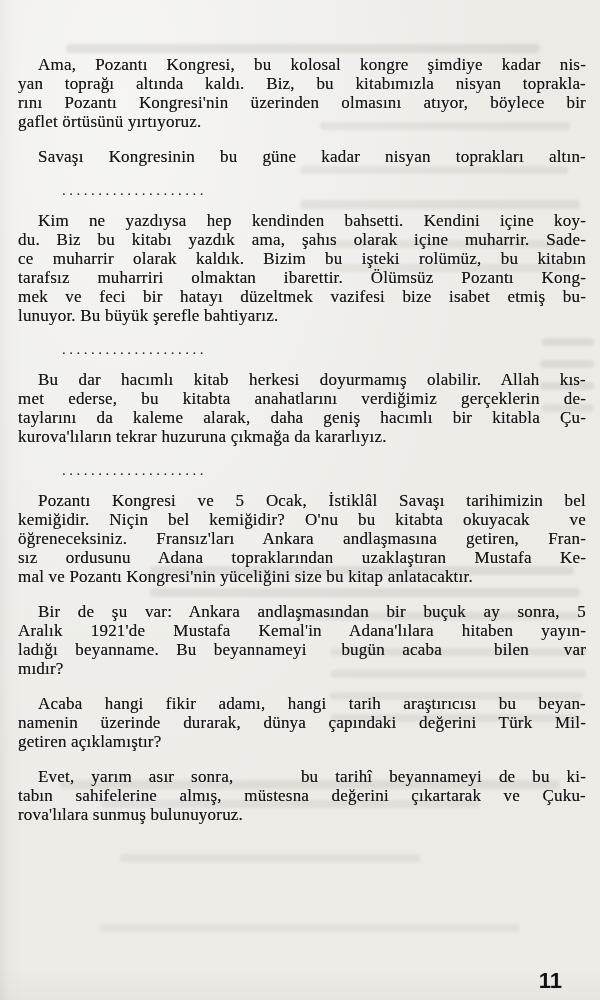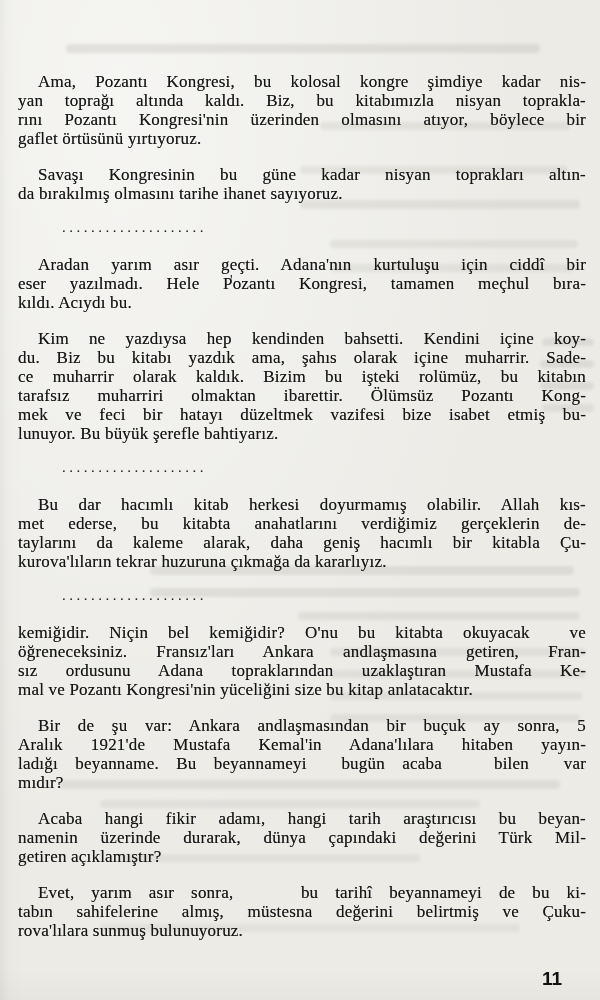--- a/index.html
+++ b/index.html
@@ -22,21 +22,21 @@
     font-family: "Liberation Serif", "DejaVu Serif", serif;
     color: #161616;
   }
   .text-body {
     position: absolute;
     top: 55px;
     left: 18px;
     width: 568px;
   }
   .paragraph {
-    margin: 17px 0 16px 0;
+    margin: 0 0 16px 0;
   }
   .line {
     font-size: 17px;
     line-height: 19px;
     white-space: normal;
     text-align: justify;
     text-align-last: justify;
     letter-spacing: 0.2px;
     text-shadow: 0 0 0.5px rgba(10,10,10,0.55);
   }
@@ -54,21 +54,21 @@
     line-height: 17px;
     letter-spacing: 3.5px;
     color: #222;
   }
   .page-number {
     position: absolute;
     top: 968px;
     right: 38px;
     font-family: "Liberation Sans", sans-serif;
     font-weight: bold;
-    font-size: 19px;
+    font-size: 22px;
     color: #111;
   }
   .stray-mark {
     position: absolute;
     top: 272px;
     left: 230px;
     font-size: 15px;
     color: #2a2a2a;
   }
   
@@ -131,64 +131,59 @@
 
   <div class="text-body">
       <div class="paragraph">
         <div class="line first">Ama, Pozantı Kongresi, bu kolosal kongre şimdiye kadar nis-</div>
         <div class="line">yan toprağı altında kaldı. Biz, bu kitabımızla nisyan toprakla-</div>
         <div class="line">rını Pozantı Kongresi'nin üzerinden olmasını atıyor, böylece bir</div>
         <div class="line last">gaflet örtüsünü yırtıyoruz.</div>
       </div>
       <div class="paragraph">
         <div class="line first">Savaşı Kongresinin bu güne kadar nisyan toprakları altın-</div>
-        <div class="line last">da bırakılmış olmasını tarihe ihanet sayıyoruz.</div>
       </div>
       <div class="separator">....................</div>
-      <div class="paragraph">
-        <div class="line first">Aradan yarım asır geçti. Adana'nın kurtuluşu için ciddî bir</div>
-        <div class="line">eser yazılmadı. Hele Pozantı Kongresi, tamamen meçhul bıra-</div>
-        <div class="line last">kıldı. Acıydı bu.</div>
-      </div>
       <div class="paragraph">
         <div class="line first">Kim ne yazdıysa hep kendinden bahsetti. Kendini içine koy-</div>
         <div class="line">du. Biz bu kitabı yazdık ama, şahıs olarak içine muharrir. Sade-</div>
         <div class="line">ce muharrir olarak kaldık. Bizim bu işteki rolümüz, bu kitabın</div>
         <div class="line">tarafsız muharriri olmaktan ibarettir. Ölümsüz Pozantı Kong-</div>
         <div class="line">mek ve feci bir hatayı düzeltmek vazifesi bize isabet etmiş bu-</div>
         <div class="line last">lunuyor. Bu büyük şerefle bahtiyarız.</div>
       </div>
       <div class="separator">....................</div>
       <div class="paragraph">
         <div class="line first">Bu dar hacımlı kitab herkesi doyurmamış olabilir. Allah kıs-</div>
         <div class="line">met ederse, bu kitabta anahatlarını verdiğimiz gerçeklerin de-</div>
         <div class="line">taylarını da kaleme alarak, daha geniş hacımlı bir kitabla Çu-</div>
         <div class="line last">kurova'lıların tekrar huzuruna çıkmağa da kararlıyız.</div>
       </div>
       <div class="separator">....................</div>
       <div class="paragraph">
+        <div class="line first">Pozantı Kongresi ve 5 Ocak, İstiklâl Savaşı tarihimizin bel</div>
         <div class="line">kemiğidir. Niçin bel kemiğidir? O'nu bu kitabta okuyacak &nbsp;ve</div>
         <div class="line">öğreneceksiniz. Fransız'ları Ankara andlaşmasına getiren, Fran-</div>
         <div class="line">sız ordusunu Adana topraklarından uzaklaştıran Mustafa Ke-</div>
         <div class="line last">mal ve Pozantı Kongresi'nin yüceliğini size bu kitap anlatacaktır.</div>
       </div>
       <div class="paragraph">
         <div class="line first">Bir de şu var: Ankara andlaşmasından bir buçuk ay sonra, 5</div>
         <div class="line">Aralık 1921'de Mustafa Kemal'in Adana'lılara hitaben yayın-</div>
         <div class="line">ladığı beyanname. Bu beyannameyi &nbsp;bugün acaba &nbsp;&nbsp;bilen &nbsp;var</div>
         <div class="line last">mıdır?</div>
       </div>
       <div class="paragraph">
         <div class="line first">Acaba hangi fikir adamı, hangi tarih araştırıcısı bu beyan-</div>
         <div class="line">namenin üzerinde durarak, dünya çapındaki değerini Türk Mil-</div>
         <div class="line last">getiren açıklamıştır?</div>
       </div>
       <div class="paragraph">
         <div class="line first">Evet, yarım asır sonra, &nbsp;&nbsp;&nbsp;bu tarihî beyannameyi de bu ki-</div>
-        <div class="line">tabın sahifelerine almış, müstesna değerini belirtmiş ve Çuku-</div>
+        <div class="line">tabın sahifelerine almış, müstesna değerini çıkartarak ve Çuku-</div>
         <div class="line last">rova'lılara sunmuş bulunuyoruz.</div>
       </div>
     </div>
 
   <div class="stray-mark">'</div>
 
   <div class="page-number">11</div>
 </div>
 
 </body></html>

